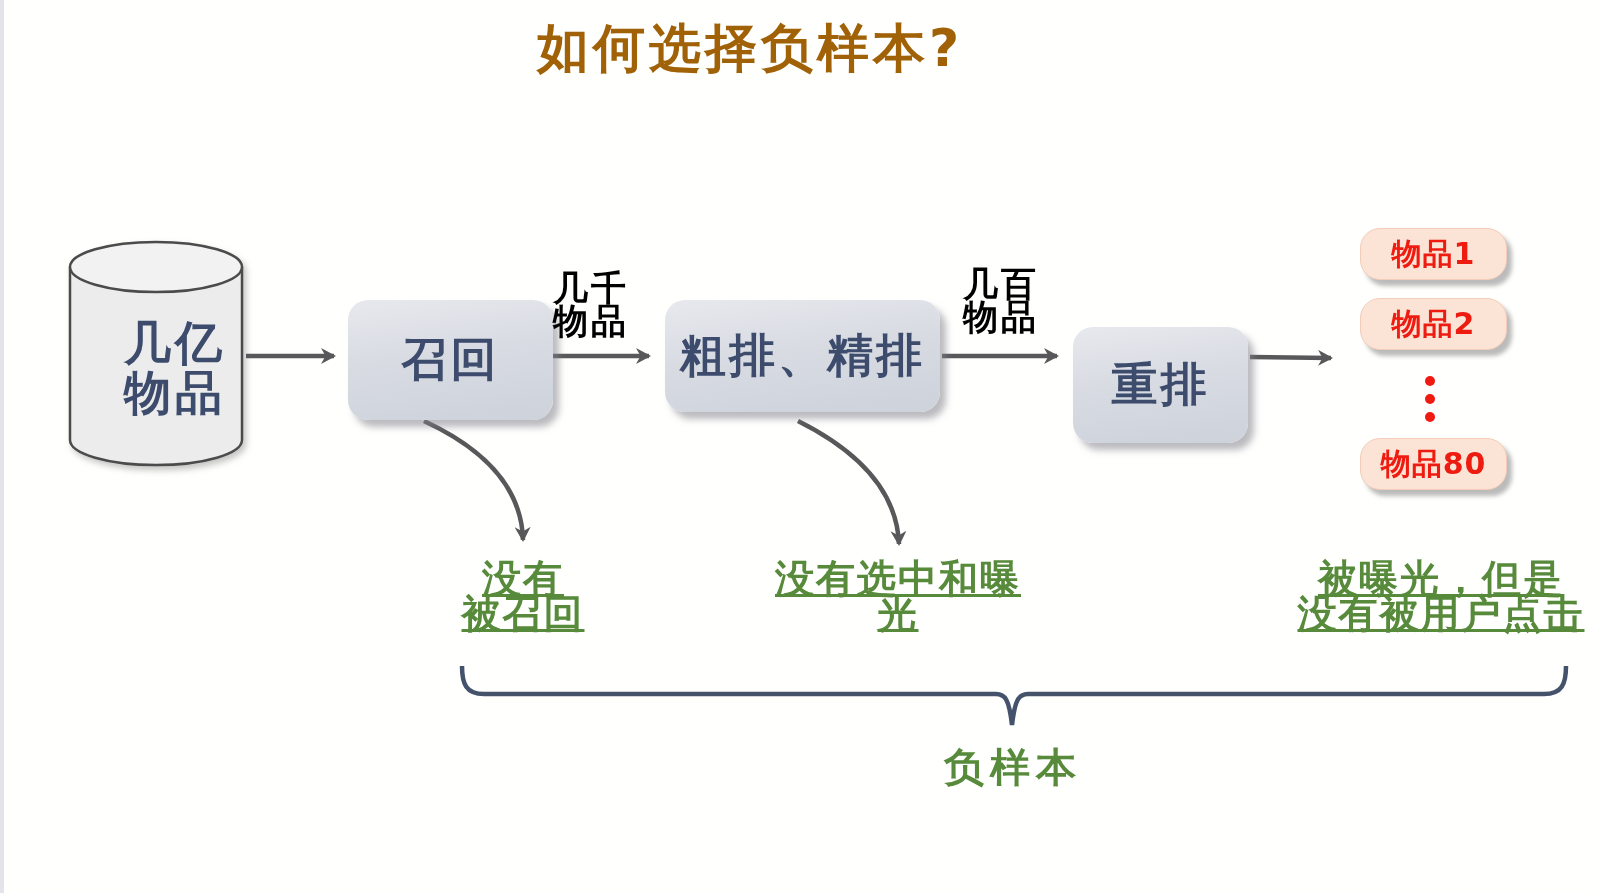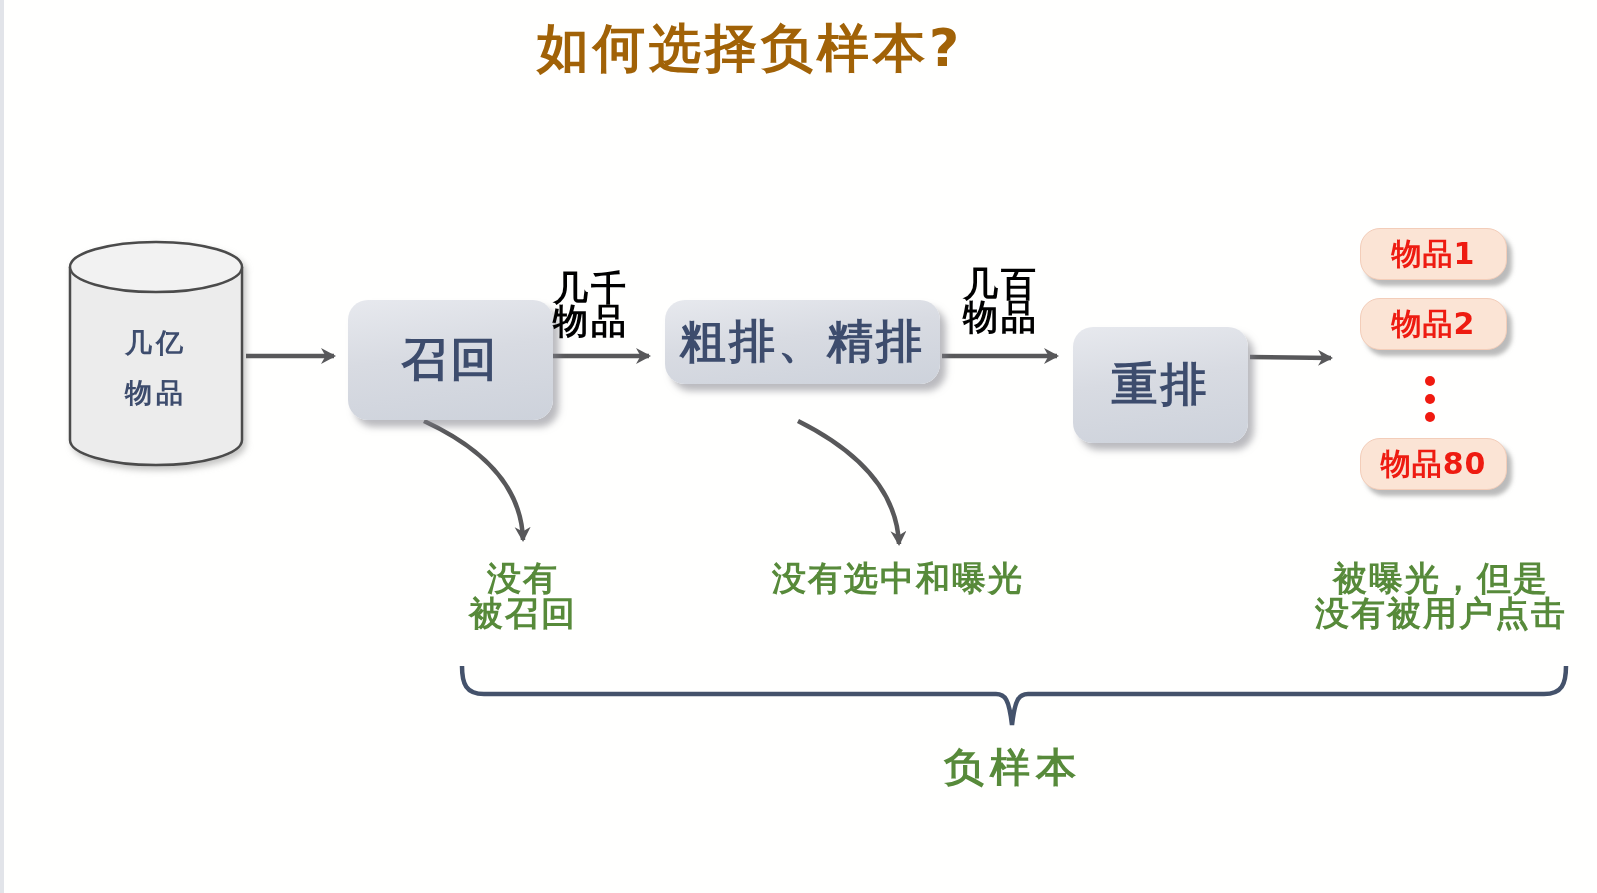--- a/index.html
+++ b/index.html
@@ -27,26 +27,26 @@
   #connector-layer { left: 0; top: 0; }
   .flow-box {
     background: linear-gradient(172deg, #e7e9ee 0%, #d8dbe2 45%, #cdd2db 100%);
     border-radius: 20px;
     box-shadow: 6px 7px 7px rgba(130,130,138,0.55);
     display: flex; align-items: center; justify-content: center;
     font-size: 46px; font-weight: bold; color: #3d4c6d;
     letter-spacing: 3px;
   }
   #stage-recall  { left: 348px;  top: 300px; width: 205px; height: 120px; }
-  #stage-ranking { left: 665px;  top: 300px; width: 275px; height: 84px; }
+  #stage-ranking { left: 665px;  top: 300px; width: 275px; height: 112px; }
   #stage-rerank  { left: 1073px; top: 302px; width: 175px; height: 116px; margin-top: 25px; }
   #cylinder-label {
     left: 86px; top: 318px; width: 140px;
-    text-align: center;
-    font-size: 27px; font-weight: bold; color: #3d4c6d;
+    text-align: right;
+    font-size: 47px; font-weight: bold; color: #3d4c6d;
     line-height: 50px; letter-spacing: 4px;
   }
   .edge-label {
     width: 140px; text-align: center;
     font-size: 35px; font-weight: bold; color: #000000;
     line-height: 33px; letter-spacing: 3px;
   }
   #edge-label-1 { left: 521px; top: 272px; }
   #edge-label-2 { left: 931px; top: 268px; }
   .item-box {
@@ -65,22 +65,22 @@
   #vertical-ellipsis {
     left: 1424px; top: 376px; width: 12px;
     display: flex; flex-direction: column; align-items: center; gap: 8px;
   }
   #vertical-ellipsis .dot {
     width: 10px; height: 10px; border-radius: 50%;
     background: #f01a10;
   }
   .neg-note {
     text-align: center;
-    font-size: 34px; font-weight: bold; color: #578a3a;
-    line-height: 35px; letter-spacing: 2px;
+    font-size: 39px; font-weight: bold; color: #578a3a;
+    line-height: 35px; letter-spacing: 2px; text-decoration: underline;
   }
   #neg-note-1 { left: 423px;  top: 561px; width: 200px; }
   #neg-note-2 { left: 758px;  top: 561px; width: 280px; }
   #neg-note-3 { left: 1291px; top: 561px; width: 300px; }
   #brace-label {
     left: 913px; top: 740px; width: 200px;
     text-align: center;
     font-size: 40px; font-weight: bold; color: #578a3a;
     letter-spacing: 6px;
   }

